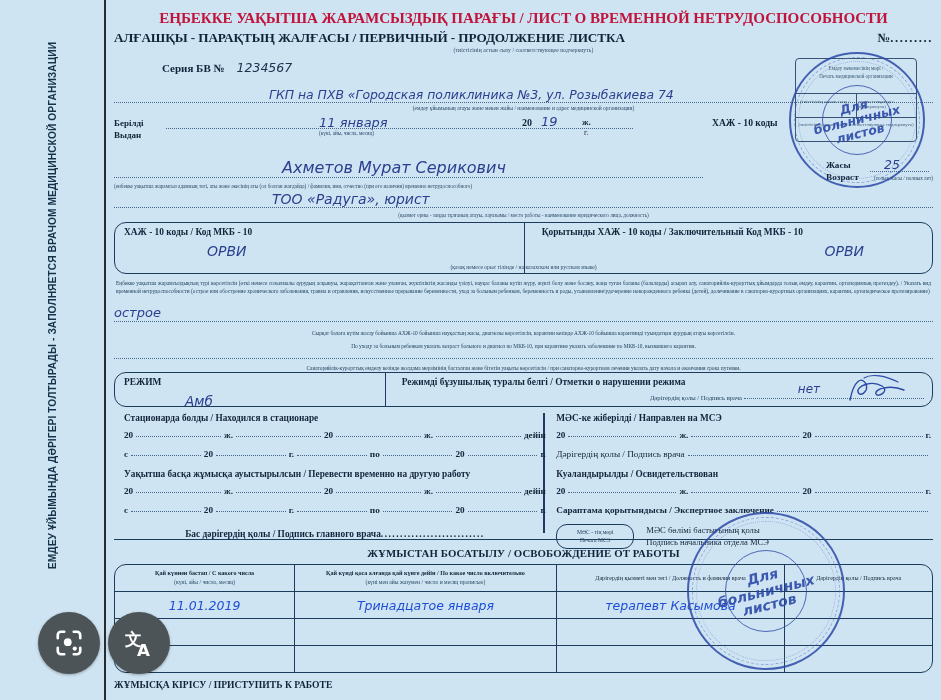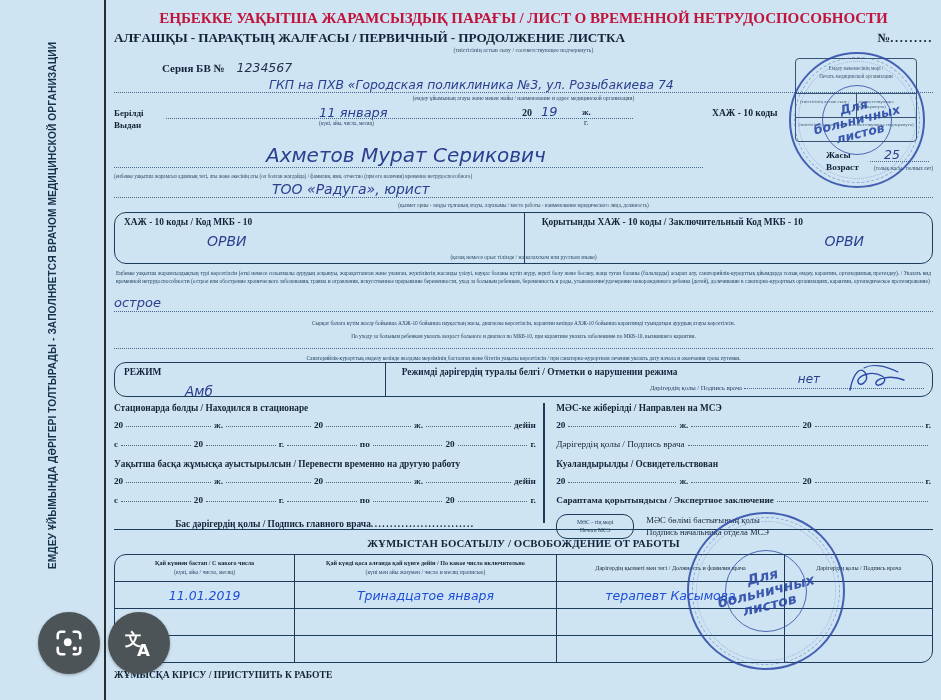--- a/index.html
+++ b/index.html
@@ -72,21 +72,21 @@
     font-style:italic;
     white-space:nowrap;
   }
   .tiny { font-size:5.5px; color:#2c4a66; text-align:center; letter-spacing:0; }
 
   
   .serie { margin-top:7px; padding-left:48px; font-size:11px; font-weight:bold; color:#12243a;}
   .serie .v { font-family:"DejaVu Sans", sans-serif; font-weight:normal; font-size:12.5px; color:#21324f; margin-left:12px;}
 
   
-  .orgline { position:relative; margin-top:3px; height:17px; }
+  .orgline { position:relative; margin-top:13px; height:17px; }
   .orgline .dots { position:absolute; left:0; right:0; bottom:2px; border-bottom:1px dotted #45688a;}
   .orgline .val {
     position:absolute; left:155px; bottom:3px;
     font-family:"DejaVu Sans", sans-serif; font-style:italic;
     font-size:12.4px; color:#2b3f8f; white-space:nowrap;
   }
 
   
   .issued { position:relative; height:40px; margin-top:5px; }
   .issued .berildi { position:absolute; left:0; top:2px; font-size:9px; font-weight:bold; color:#12243a;}
@@ -94,21 +94,21 @@
   .issued .d1 { position:absolute; left:52px; right:300px; top:12px; border-bottom:1px dotted #45688a;}
   .issued .date { position:absolute; left:205px; top:-1px; }
   .issued .y20 { position:absolute; left:408px; top:1px; font-size:10px; font-weight:bold; color:#12243a;}
   .issued .yy  { position:absolute; left:427px; top:-2px; }
   .issued .zh  { position:absolute; left:468px; top:1px; font-size:9px; font-weight:bold;color:#12243a;}
   .issued .gg  { position:absolute; left:470px; top:12px; font-size:8px; color:#12243a;}
   .issued .mkb { position:absolute; left:598px; top:1px; font-size:9.6px; font-weight:bold; color:#12243a;}
 
   .fio { position:relative; height:34px; margin-top:2px;}
   .fio .dots { position:absolute; left:0; right:230px; bottom:14px; border-bottom:1px dotted #45688a;}
-  .fio .val { position:absolute; left:152px; bottom:15px; font-size:20px;}
+  .fio .val { position:absolute; left:168px; bottom:15px; font-size:16px;}
   .fio .note{ position:absolute; left:0; right:230px; bottom:3px; font-size:5.2px; color:#2c4a66;}
   .fio .jasy{ position:absolute; left:712px; bottom:22px; font-size:9.2px; font-weight:bold; color:#12243a;}
   .fio .vozr{ position:absolute; left:712px; bottom:10px; font-size:9.2px; font-weight:bold; color:#12243a;}
   .fio .vozrn{position:absolute; left:760px; bottom:11px; font-size:5.2px; color:#2c4a66;}
   .fio .age { position:absolute; left:770px; bottom:20px; font-size:12.5px;}
   .fio .aged{ position:absolute; left:756px; right:4px; bottom:20px; border-bottom:1px dotted #45688a;}
 
   .work { position:relative; height:26px; margin-top:1px; }
   .work .dots { position:absolute; left:0; right:0; bottom:11px; border-bottom:1px dotted #45688a;}
   .work .val  { position:absolute; left:158px; bottom:12px; font-size:14px;}
@@ -143,21 +143,21 @@
   .regbox .v1 { position:absolute; left:70px; top:20px; font-size:13.5px;}
   .regbox .l2 { position:absolute; left:34%; margin-left:9px; top:4px; font-size:9.4px; font-weight:bold; color:#12243a;}
   .regbox .sign { position:absolute; right:18px; bottom:5px; font-size:6.6px; color:#1d3c5c; }
   .regbox .signdots { position:absolute; right:8px; bottom:7px; width:180px; border-bottom:1px dotted #45688a;}
   .regbox .net { position:absolute; right:112px; bottom:10px; font-size:12px;}
   .regbox svg { position:absolute; right:20px; bottom:2px; }
 
   
   .mid { position:relative; margin-top:6px; height:120px; }
   .mid .vdiv { position:absolute; left:52.4%; top:0; bottom:0; width:1.4px; background:#1d3c5c;}
-  .midL { position:absolute; left:0; width:51.5%; top:0; }
+  .midL { position:absolute; left:10px; width:51.5%; top:0; }
   .midR { position:absolute; left:54%; right:2px; top:0; }
   .hdr { font-size:9.3px; font-weight:bold; color:#12243a; margin-bottom:7px;}
   .lrow { display:flex; align-items:flex-end; font-size:9.2px; color:#12243a; margin-bottom:9px; font-weight:bold;}
   .lrow .t { white-space:nowrap; }
   .lrow .d { flex:1; border-bottom:1px dotted #45688a; margin:0 3px 3px 3px; height:1px;}
 
   .hrule { height:1.6px; background:#1d3c5c; margin-top:6px;}
 
   .mse { display:flex; align-items:flex-start; margin-top:4px; }
   .msebox {
@@ -308,21 +308,21 @@
     </div>
     <div class="para center">Сырқат балаға күтім жасау бойынша АХЖ-10 бойынша науқастың жасы, диагнозы көрсетілсін, карантин кезінде АХЖ-10 бойынша карантинді туындатқан аурудың атауы көрсетілсін.</div>
     <div class="para center">По уходу за больным ребенком указать возраст больного и диагноз по МКБ-10, при карантине указать заболевание по МКБ-10, вызвавшего карантин.</div>
     <div class="dottedline"></div>
     <div class="para center">Санаторийлік-курорттық емделу кезінде жолдама мерзімінің басталған және бітетін уақыты көрсетілсін / при санаторно-курортном лечении указать дату начала и окончания срока путевки.</div>
 
     <div class="roundbox regbox">
       <div class="vdiv"></div>
       <div class="l1">РЕЖИМ</div>
       <div class="v1 hand">Амб</div>
-      <div class="l2">Режимді дәрігердің туралы белгі / Отметки о нарушении режима</div>
+      <div class="l2">Режимді бұзушылық туралы белгі / Отметки о нарушении режима</div>
       <div class="signdots"></div>
       <div class="sign" style="right:190px;bottom:5px;">Дәрігердің қолы / Подпись врача</div>
       <div class="net hand">нет</div>
       <svg width="70" height="30" viewBox="0 0 70 30">
         <path d="M8 26 C12 6, 20 2, 24 10 C27 17, 18 24, 16 18 C14 12, 30 6, 40 12 C48 17, 36 24, 34 20 C32 15, 48 10, 62 16" fill="none" stroke="#2b49a8" stroke-width="1.4" stroke-linecap="round"></path>
         <path d="M22 4 C30 -1, 44 2, 56 8" fill="none" stroke="#2b49a8" stroke-width="1.1" stroke-linecap="round"></path>
       </svg>
     </div>
 
     <div class="mid">

